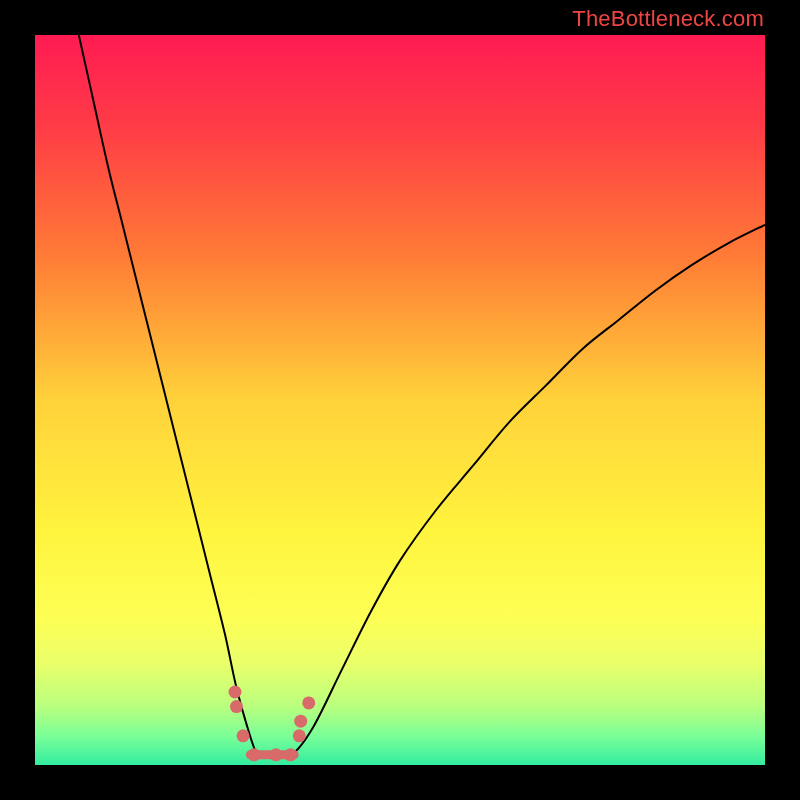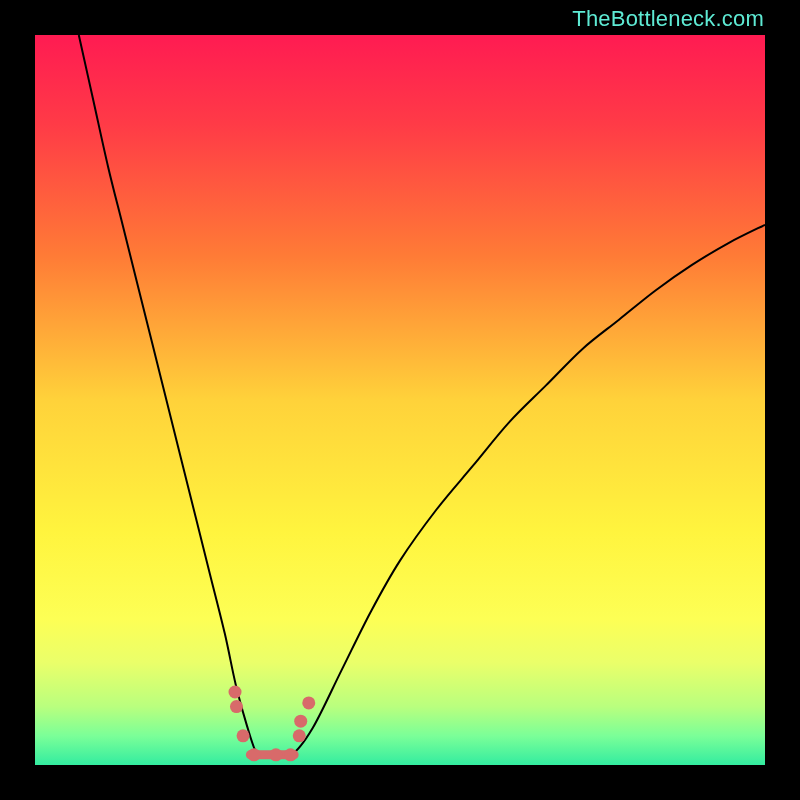--- a/index.html
+++ b/index.html
@@ -28,21 +28,21 @@
     width: 100%;
     height: 100%;
   }
   .watermark {
     position: absolute;
     top: 6px;
     right: 36px;
     font-family: Arial, Helvetica, sans-serif;
     font-size: 22px;
     font-weight: 400;
-    color: #5eead4;
+    color: #ef4444;
     letter-spacing: 0.2px;
   }
   .dot {
     fill: #d86a6a;
   }
   .curve {
     fill: none;
     stroke: #000;
     stroke-width: 2;
   }

